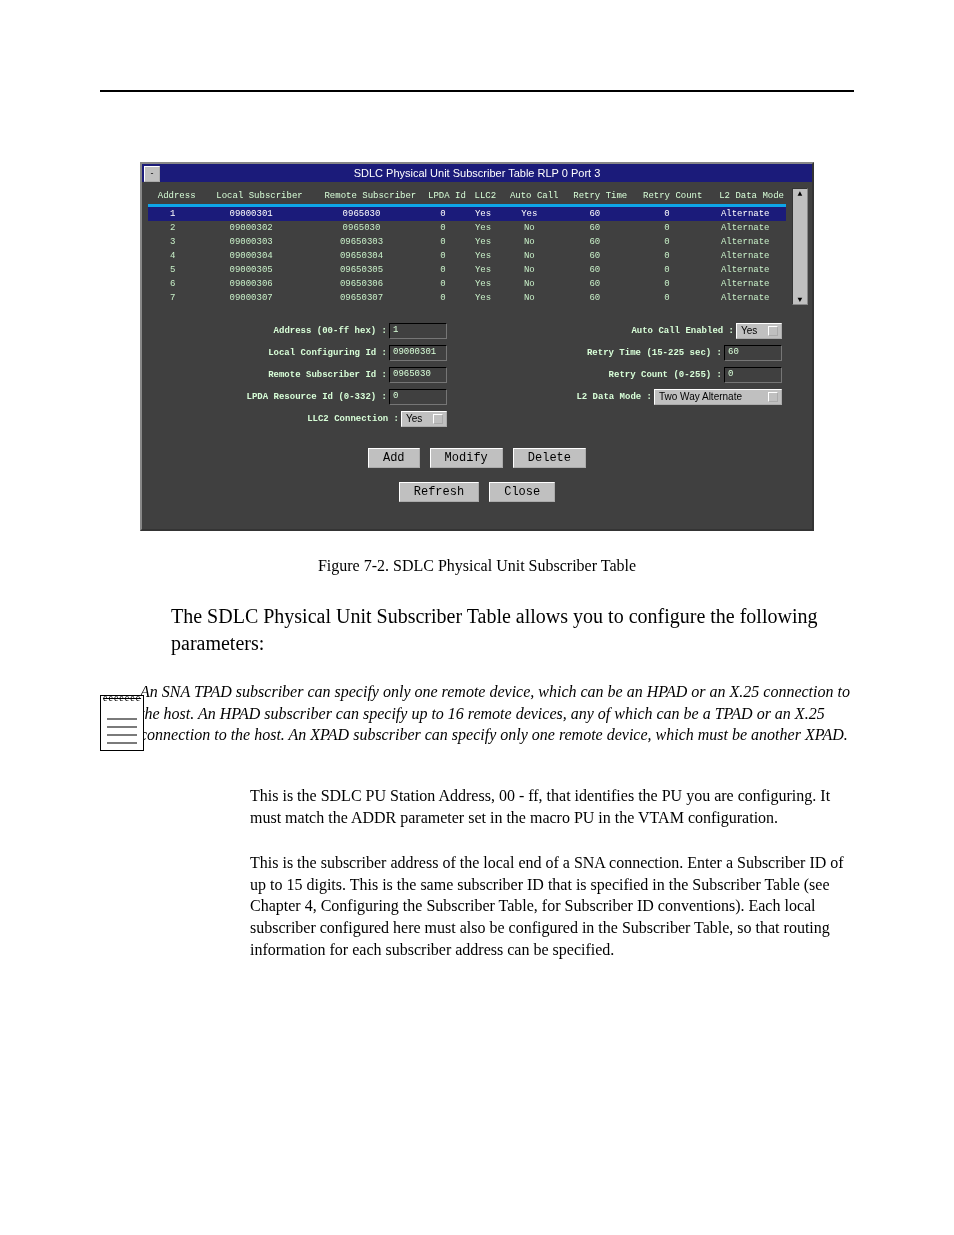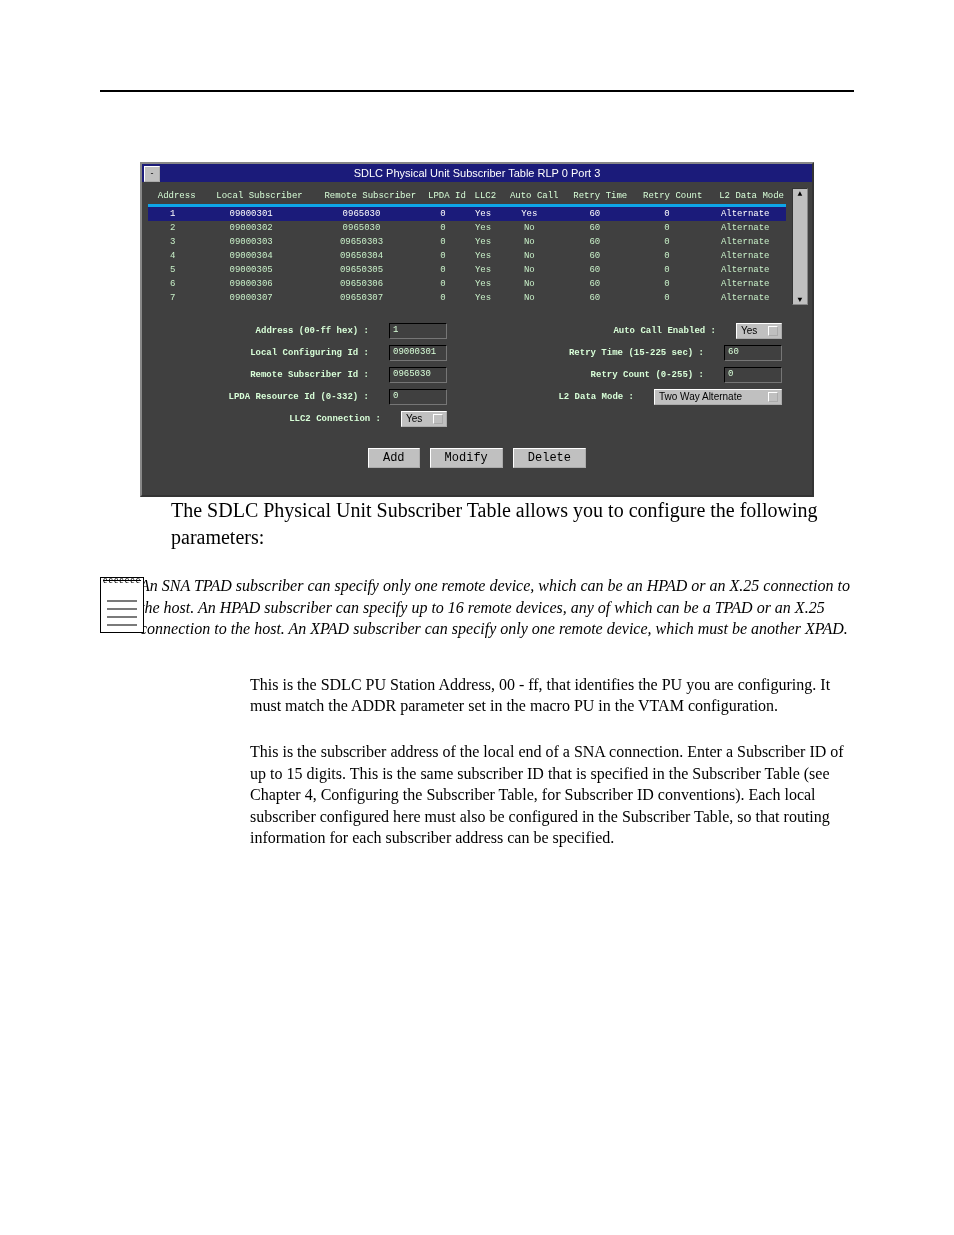--- a/index.html
+++ b/index.html
@@ -99,21 +99,21 @@
   .form-col {
     flex: 1;
     display: flex;
     flex-direction: column;
     gap: 6px;
   }
   .frow {
     display: flex;
     align-items: center;
     justify-content: flex-end;
-    gap: 20px;
+    gap: 2px;
   }
   .frow label {
     color: #d8ffd8;
     font-weight: bold;
     font-size: 9px;
   }
   .fld {
     background: #404040;
     border: 1px inset #222;
     color: #d8ffd8;
@@ -179,21 +179,21 @@
     margin-bottom: 24px;
   }
   .note-box {
     display: flex;
     gap: 18px;
     margin: 0 0 34px 0;
   }
   .note-icon {
     width: 22px;
     flex: none;
-    margin-top: 2px;
+    margin-top: 14px;
   }
   .note-icon .pad {
     width: 42px;
     height: 54px;
     border: 1px solid #000;
     position: relative;
     background: #fff;
   }
   .note-icon .spiral {
     position: absolute;
@@ -370,23 +370,28 @@
           <span class="dd" style="min-width:110px">Two Way Alternate</span>
         </div>
       </div>
     </div>
 
     <div class="btn-row">
       <span class="btn">Add</span>
       <span class="btn">Modify</span>
       <span class="btn">Delete</span>
     </div>
+    <div class="btn-row">
+      <span class="btn">Refresh</span>
+      <span class="btn">Close</span>
+    </div>
     <div class="bottom-pad"></div>
   </div>
 
+  <div class="caption">Figure 7-2.  SDLC Physical Unit Subscriber Table</div>
 
   <div class="body-text">The SDLC Physical Unit Subscriber Table allows you to configure the following parameters:</div>
 
   <div class="note-box">
     <div class="note-icon">
       <div class="pad">
         <div class="spiral">eeeeeee</div>
         <div class="line" style="top:22px"></div>
         <div class="line" style="top:30px"></div>
         <div class="line" style="top:38px"></div>

